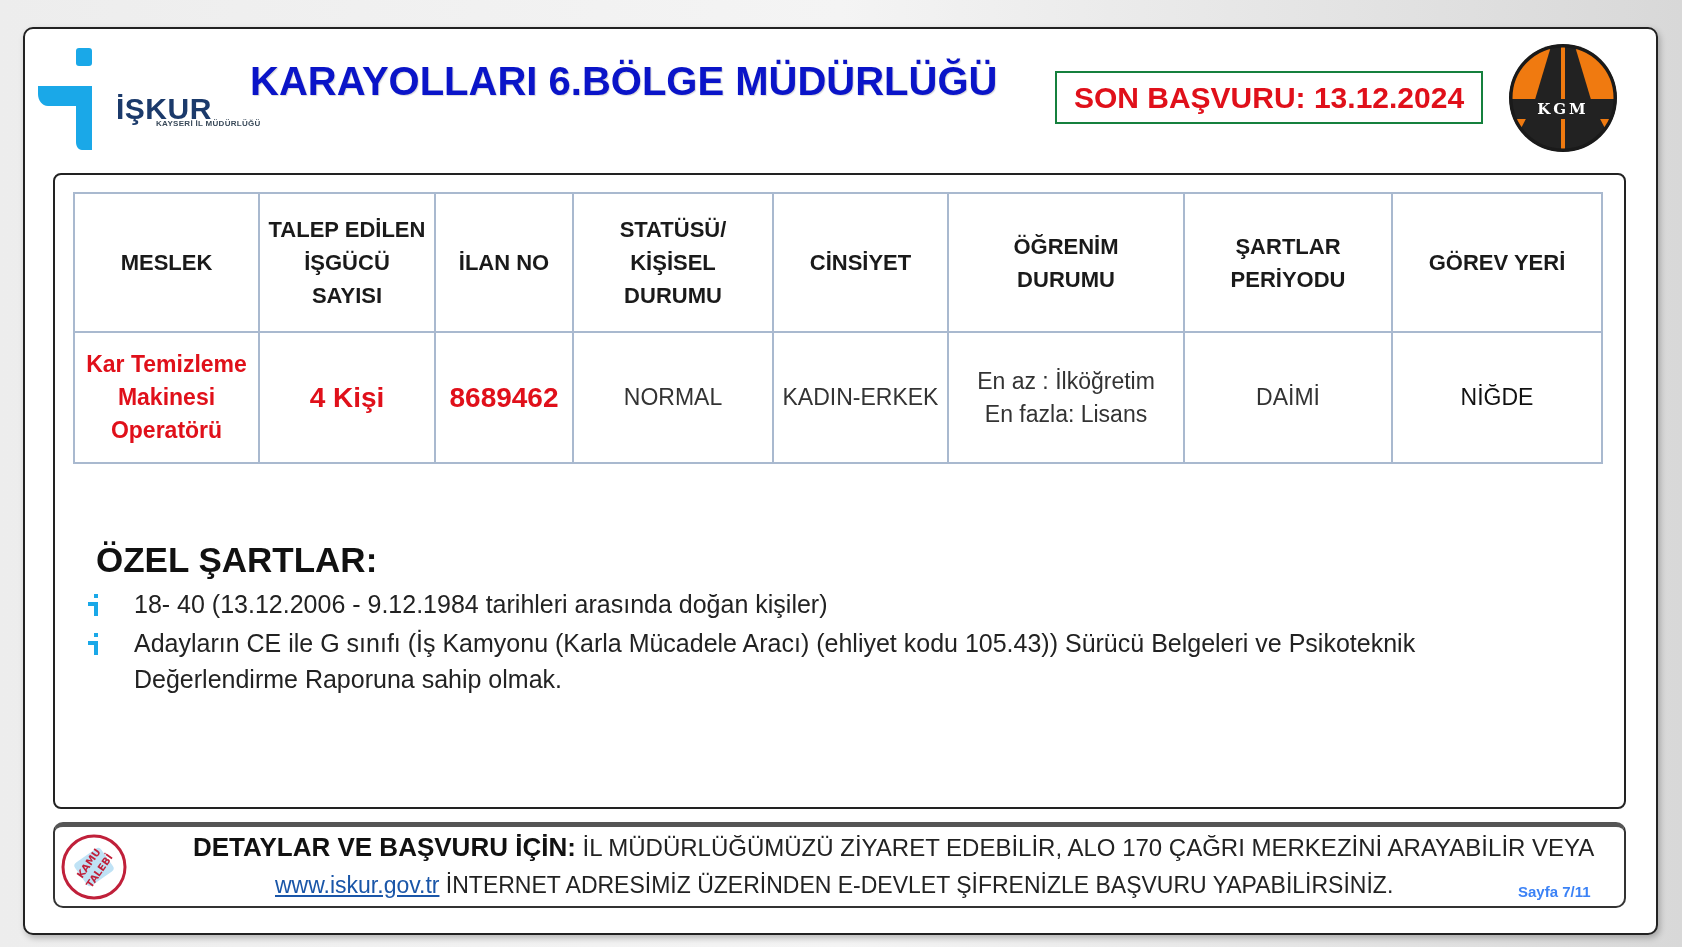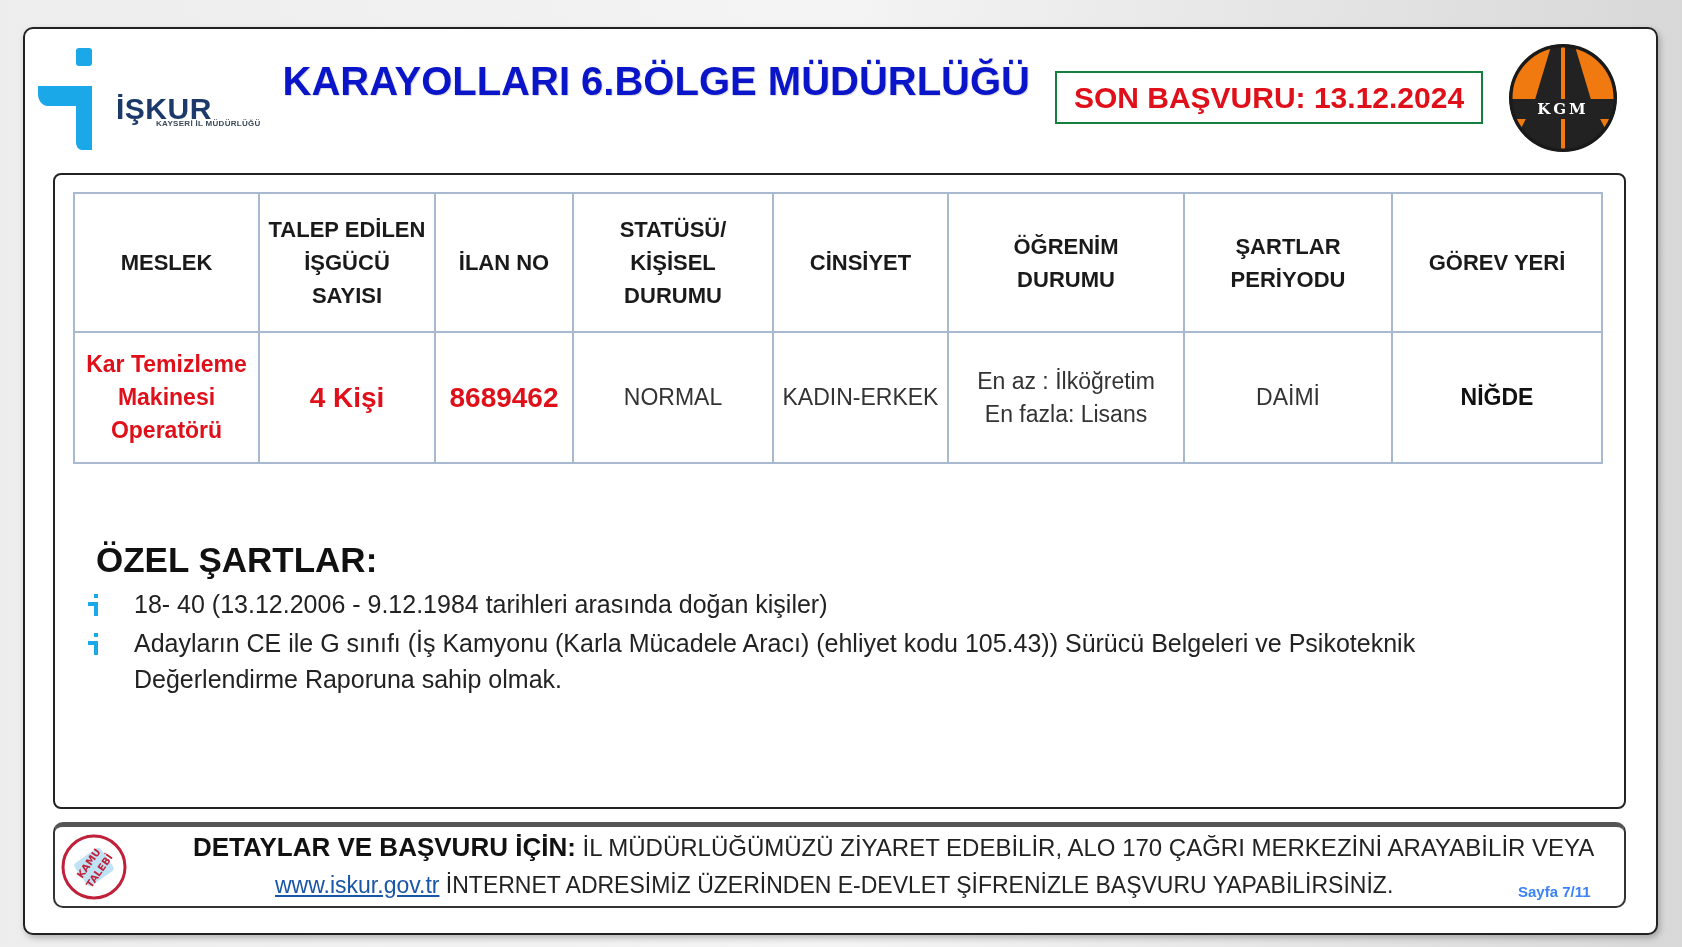--- a/index.html
+++ b/index.html
@@ -10,21 +10,21 @@
   }
   .slide {
     position:absolute; left:23px; top:27px; width:1635px; height:908px;
     background:#fff; border:2px solid #222; border-radius:10px; box-sizing:border-box;
     box-shadow: 2px 3px 6px rgba(0,0,0,0.25);
   }
   .logo-iskur { position:absolute; left:38px; top:48px; width:200px; height:102px; }
   .iskur-text { position:absolute; left:116px; top:92px; font-weight:bold; font-size:30px; color:#1b3a6b; letter-spacing:0.5px; }
   .iskur-sub { position:absolute; left:116px; top:119px; font-size:8px; font-weight:bold; color:#3a4a5a; letter-spacing:0.3px;padding-left:40px; }
   .title {
-    position:absolute; left:250px; top:52px; width:780px; text-align:right;
+    position:absolute; left:250px; top:52px; width:780px; text-align:left;
     color:#0a14c8; font-weight:bold; font-size:40px; line-height:59px;
     text-shadow: 1px 1px 1px rgba(0,0,0,0.15);
   }
   .deadline {
     position:absolute; left:1055px; top:71px; width:428px; height:53px; box-sizing:border-box;
     border:2px solid #15803d; display:flex; align-items:center; justify-content:center;
     color:#e0101a; font-weight:bold; font-size:30px;
   }
   .kgm { position:absolute; left:1508px; top:43px; width:110px; height:110px; }
   .content {
@@ -35,21 +35,21 @@
     position:absolute; left:73px; top:192px; width:1528px; height:268px;
     border-collapse:collapse; table-layout:fixed;
   }
   table.jobs th, table.jobs td {
     border:2px solid #a9b9cf; text-align:center; vertical-align:middle; padding:0 4px;
   }
   table.jobs th { height:137px; font-size:22px; font-weight:bold; color:#1a1a1a; line-height:33px; }
   table.jobs td { height:129px; font-size:23px; color:#333; line-height:33px; }
   .red-bold { color:#e0101a !important; font-weight:bold; }
   .red-big { color:#e0101a !important; font-weight:bold; font-size:28px !important; }
-  .bold { font-weight:bold; color:#111 !important; }
+  .bold { font-weight:normal; color:#111 !important; }
   .hdr-line, .cell-line { display:block; }
   .special-title { position:absolute; left:96px; top:540px; font-size:35px; font-weight:bold; color:#111; }
   .cond { position:absolute; left:88px; font-size:25px; color:#222; line-height:37px; }
   .cond .bullet { position:absolute; left:0; top:8px; width:14px; height:22px; }
   .cond .txt { position:absolute; left:46px; width:1500px; }
   .footer {
     position:absolute; left:53px; top:822px; width:1573px; height:86px;
     border:2px solid #333; border-top:5px solid #555; border-radius:10px; box-sizing:border-box; background:#fff;
   }
   .stamp { position:absolute; left:60px; top:833px; width:68px; height:68px; }

